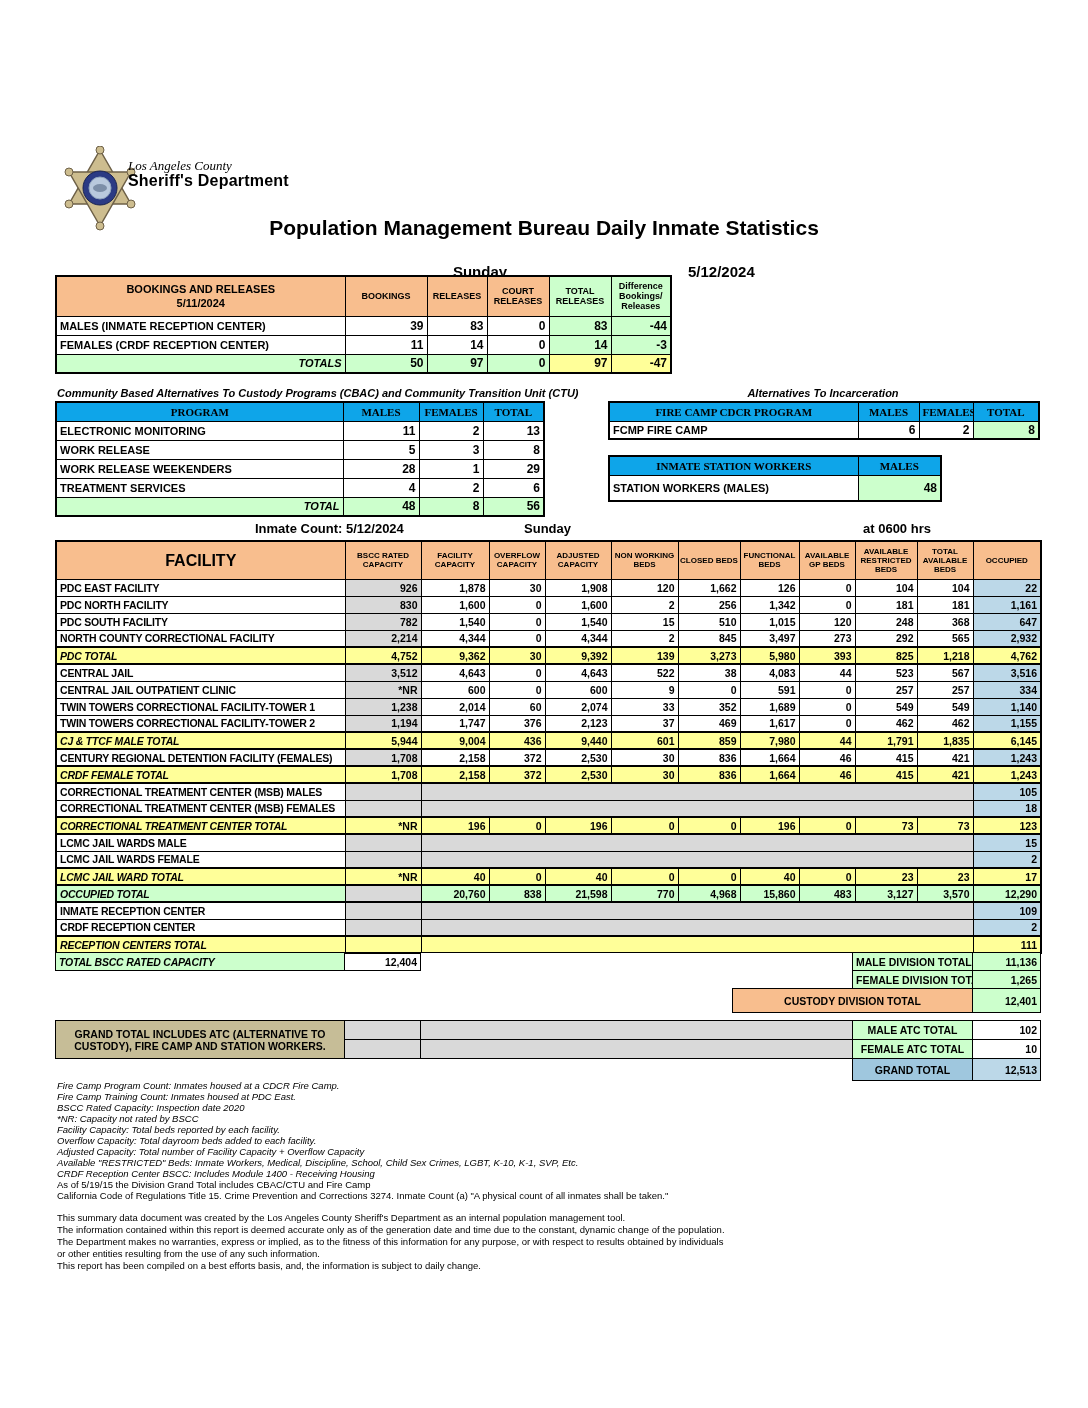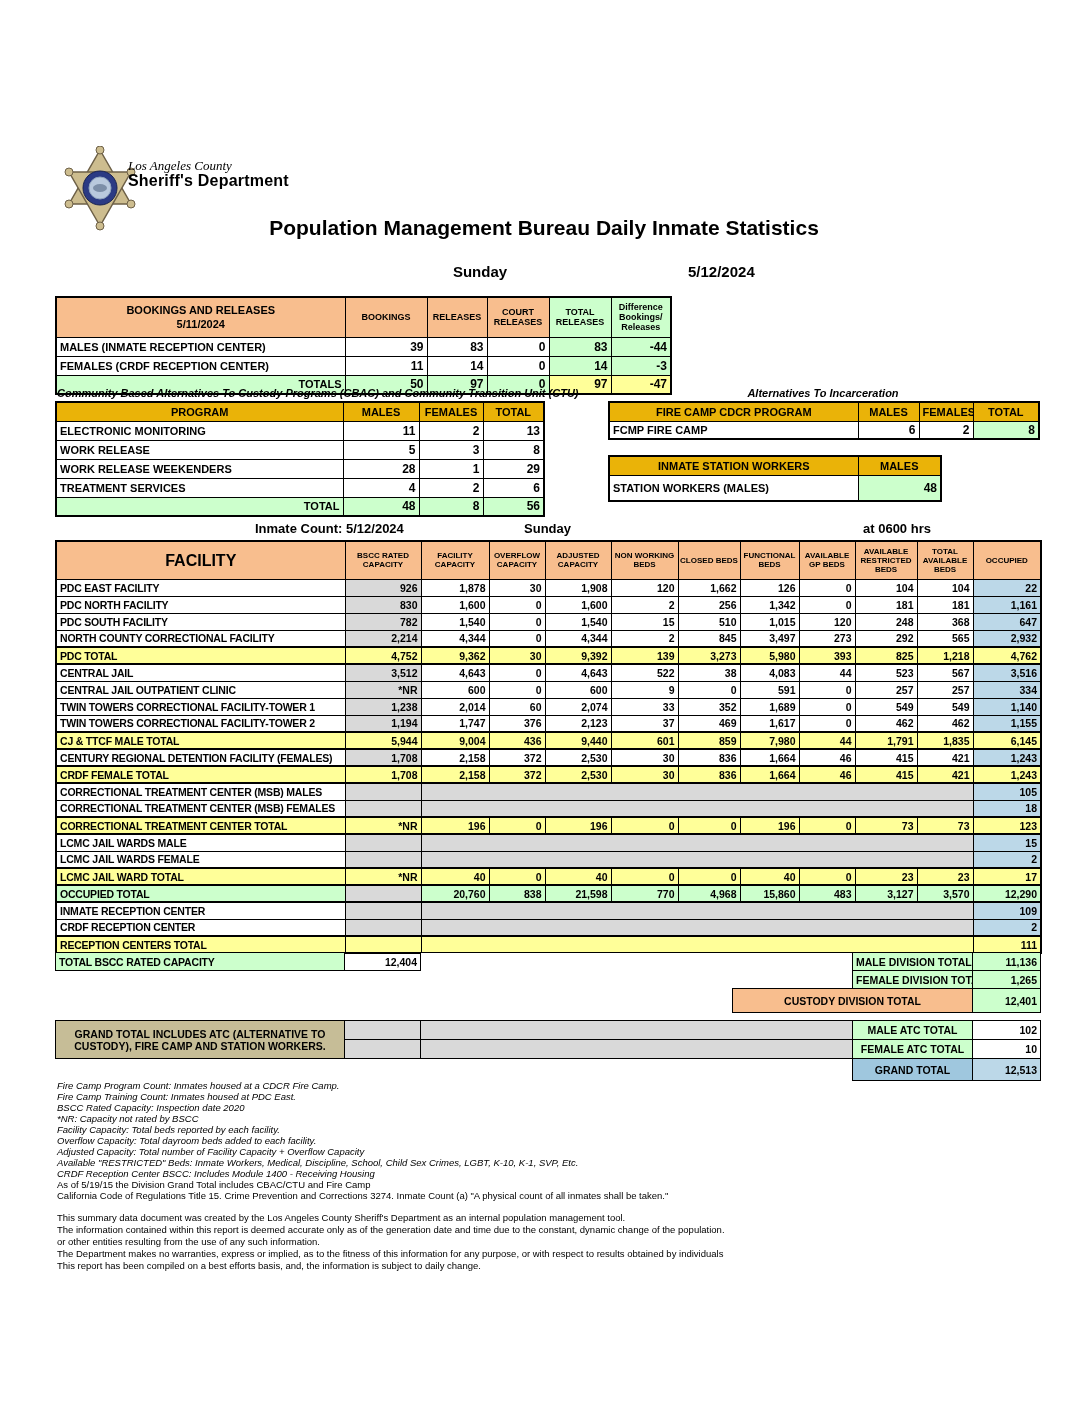--- a/index.html
+++ b/index.html
@@ -3,38 +3,38 @@
 <meta charset="utf-8">
 <style>
   html,body{margin:0;padding:0;background:#e8e8e8;}
   .page{position:relative;width:1088px;height:1408px;background:#ffffff;margin:0 auto;
         font-family:"Liberation Sans",sans-serif;color:#000;overflow:hidden;}
 
   
   table{border-collapse:collapse;table-layout:fixed;}
   td,th{border:1px solid #000;overflow:hidden;white-space:nowrap;padding:0 3px;box-sizing:border-box;}
   .c-orange{background:#F8BE8E;} .c-green{background:#CCFFCC;} .c-yellow{background:#FFFF99;}
-  .c-gray{background:#D9D9D9;}  .c-blue{background:#BCD8E8;}  .c-tan{background:#eab308;}
+  .c-gray{background:#D9D9D9;}  .c-blue{background:#BCD8E8;}  .c-tan{background:#0ea5e9;font-family:Liberation Serif, serif;}
   .num{text-align:right;font-weight:bold;}
-  .right{text-align:right;}
+  .right{text-align:right;font-style:italic;}
   .nb{border:none;background:#fff;}
 
   
   .logo{position:absolute;left:60px;top:146px;}
   .brand{position:absolute;left:128px;top:158px;line-height:15px;}
   .brand .l1{font-family:"Liberation Serif",serif;font-style:italic;font-size:13px;}
   .brand .l2{font-size:16px;font-weight:bold;letter-spacing:.2px;}
   .main-title{position:absolute;left:0;top:216px;width:1088px;text-align:center;
               font-size:21px;font-weight:bold;}
   .day-line{position:absolute;top:263px;left:0;width:1088px;height:20px;}
   .day-line .day{position:absolute;left:380px;width:200px;text-align:center;font-size:15px;font-weight:bold;}
   .day-line .date{position:absolute;left:688px;font-size:15px;font-weight:bold;text-align:right;}
 
   
-  .bookings-tbl{position:absolute;left:55px;top:296px;width:615px;border:2px solid #000;padding-left:24px;}
+  .bookings-tbl{position:absolute;left:55px;top:275px;width:615px;border:2px solid #000;padding-left:24px;}
   .bookings-tbl th{font-size:9px;font-weight:bold;text-align:center;white-space:normal;line-height:10px;height:40px;padding:1px;}
   .bookings-tbl th.main-h{font-size:11px;line-height:14px;}
   .bookings-tbl td{height:19px;font-size:12px;margin-top:24px;}
   .bookings-tbl td.lbl{font-size:11px;font-weight:bold;text-align:left;}
   .bookings-tbl td.lbl.right{text-align:right;}
 
   
   .sec-title{position:absolute;font-size:11px;font-weight:bold;font-style:italic;}
   .cbac-tbl{position:absolute;left:55px;top:401px;width:488px;border:2px solid #000;}
   .cbac-tbl th{font-size:11px;font-weight:bold;text-align:center;height:19px;}
@@ -633,18 +633,18 @@
         <div class="it">CRDF Reception Center BSCC: Includes Module 1400 - Receiving Housing</div>
       </div>
     <div id="fn-regular">
         <div>As of 5/19/15 the Division Grand Total includes CBAC/CTU and Fire Camp</div>
         <div>California Code of Regulations Title 15. Crime Prevention and Corrections 3274.  Inmate Count (a) "A physical count of all inmates shall be taken."</div>
       </div>
   </div>
   <div class="disclaimer" id="disclaimer">
       <div>This summary data document was created by the  Los Angeles County Sheriff's Department as an internal population management tool.</div>
       <div>The information contained within this report is deemed accurate only as of the generation date and time due to the constant, dynamic change of the population.</div>
+      <div>The Department makes no warranties, express or implied, as to the fitness of this information for any purpose, or with respect to results obtained by individuals</div>
       <div>or other entities resulting from the use of any such information.</div>
-      <div>The Department makes no warranties, express or implied, as to the fitness of this information for any purpose, or with respect to results obtained by individuals</div>
       <div>This report has been compiled on a best efforts basis, and, the information is subject to daily change.</div>
     </div>
 
 </div>
 
 </body></html>

